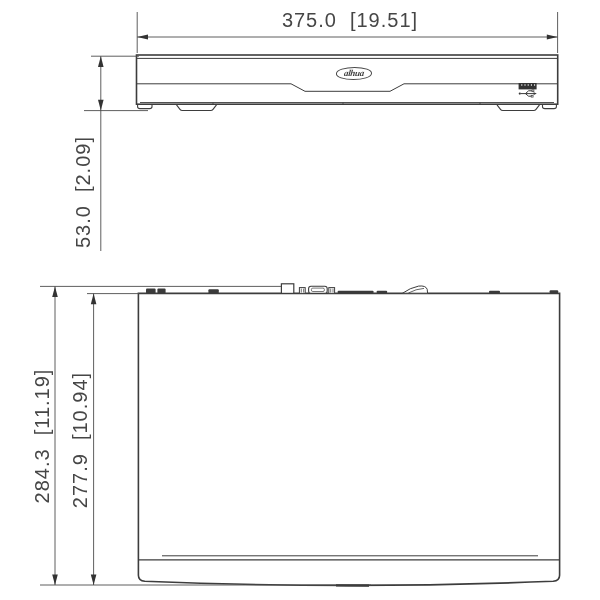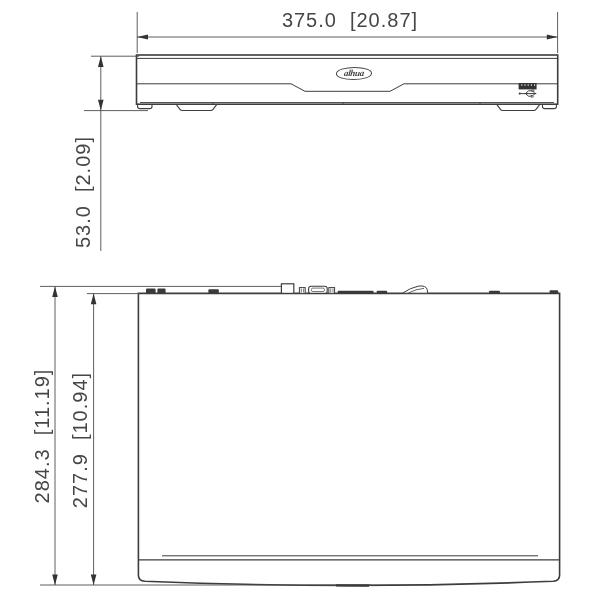--- a/index.html
+++ b/index.html
@@ -158,21 +158,21 @@
     <g stroke="#4d4d4d" stroke-width="0.9" fill="none">
       <line x1="87" y1="293.6" x2="139" y2="293.6"></line>
       <line x1="93.6" y1="293.6" x2="93.6" y2="585"></line>
       <polygon points="93.6,293.6 90.8,304.2 96.4,304.2" fill="#333333" stroke="none"></polygon>
       <polygon points="93.6,585 90.8,574.4 96.4,574.4" fill="#333333" stroke="none"></polygon>
     </g>
   </svg>
 
   <div class="dim-label" style="left:272px; top:10px; width:156px;">
     <span>375.0</span>
-    <span>[20.87]</span>
+    <span>[19.51]</span>
   </div>
 
   <div class="dim-label vertical" style="left:13px; top:182px; width:140px;">
     <span>53.0</span>
     <span>[2.09]</span>
   </div>
 
   <div class="dim-label vertical" style="left:-35px; top:426px; width:154px;">
     <span>284.3</span>
     <span>[11.19]</span>

